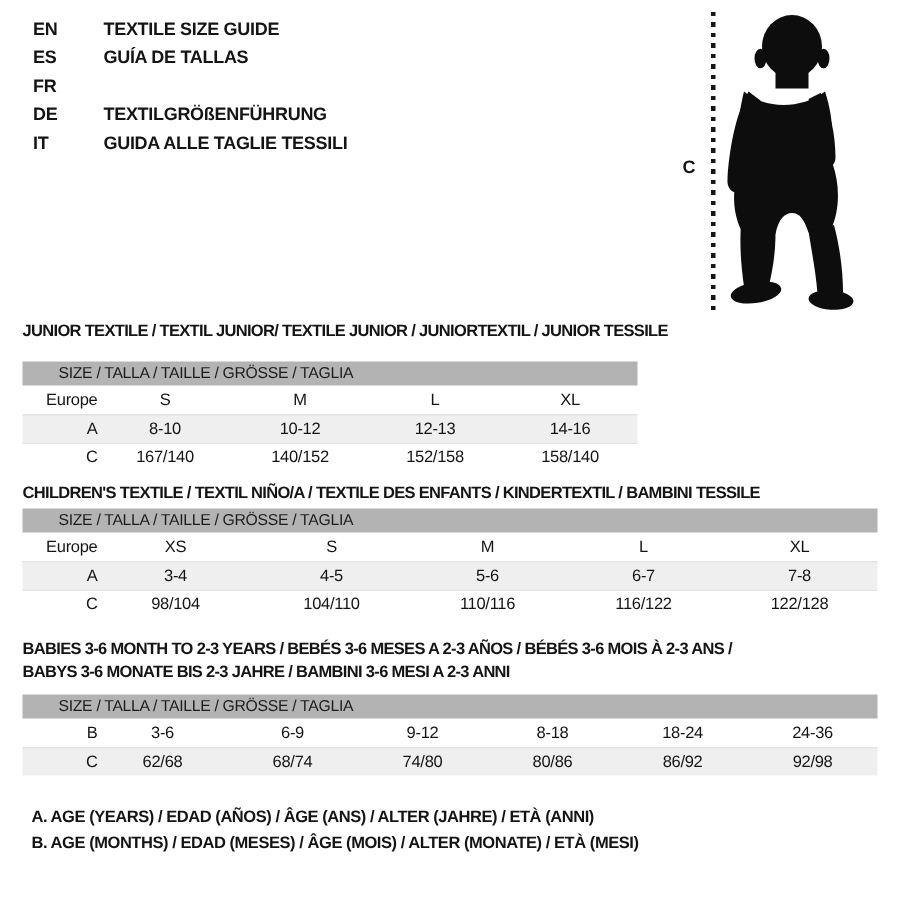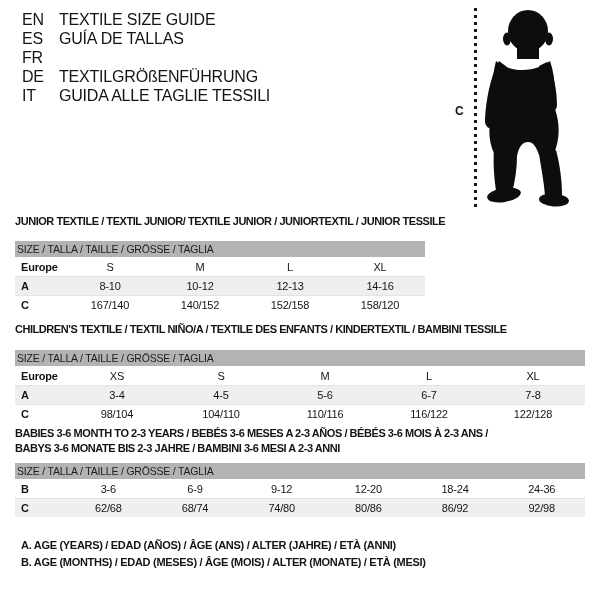--- a/index.html
+++ b/index.html
@@ -11,49 +11,49 @@
   html,body{width:600px;height:600px;}
   body{
     background:#ffffff;
     font-family:"Liberation Sans", sans-serif;
     color:var(--ink);
   }
   .page{position:relative;width:600px;height:600px;background:#fff;overflow:hidden;}
 
   
   .langs{position:absolute;left:22px;top:10px;}
-  .lang-row{display:flex;font-weight:normal;font-size:16px;line-height:19px;letter-spacing:-0.2px;}
+  .lang-row{display:flex;font-weight:bold;font-size:12px;line-height:19px;letter-spacing:-0.2px;gap:10px;}
   .lang-code{width:37px;flex:none;}
 
   
   .figure{position:absolute;left:440px;top:0;width:160px;height:215px;}
   .dotted-line{
     position:absolute;left:34px;top:8px;width:3px;height:200px;
     background:repeating-linear-gradient(to bottom, #161616 0 3px, transparent 3px 7px);
   }
   .fig-label{position:absolute;left:15px;top:104px;font-weight:bold;font-size:12px;}
   .baby{position:absolute;left:44px;top:5px;}
 
   
   .size-table{position:absolute;left:15px;}
   .size-table.t1{top:214px;width:410px;}
   .size-table.t2{top:322px;width:570px;}
   .size-table.t3{top:426px;width:570px;}
   .tbl-title{font-weight:bold;font-size:11px;line-height:15px;letter-spacing:-0.45px;white-space:nowrap;}
   .t1 .tbl-title{margin-bottom:12px;}
-  .t2 .tbl-title{margin-bottom:13px;}
+  .t2 .tbl-title{margin-bottom:2px;}
   .t3 .tbl-title{margin-bottom:7px;}
   .tbl-bar{
     background:var(--bar);height:16px;line-height:16px;
-    font-size:10.5px;letter-spacing:-0.2px;padding-left:2px;color:#1c1c1c;
+    font-size:10.5px;letter-spacing:-0.2px;padding-left:24px;color:#1c1c1c;
   }
   .tbl-row{display:flex;align-items:center;height:19px;font-size:11px;letter-spacing:-0.2px;}
   .tbl-row + .tbl-row{border-top:1px solid #e3e3e3;}
   .tbl-row.shaded{background:var(--shaded);}
-  .row-label{width:50px;flex:none;padding-left:6px;text-align:left;font-weight:bold;}
+  .row-label{width:50px;flex:none;padding-left:6px;text-align:right;}
   .cell{flex:1;text-align:center;}
 
   
   .footnotes{position:absolute;left:21px;top:537px;}
   .footnote{font-weight:bold;font-size:11px;line-height:17px;letter-spacing:-0.3px;white-space:nowrap;}
 </style>
 </head>
 <body>
 
 <div class="page">
@@ -118,21 +118,21 @@
   <span class="cell">8-10</span>
             <span class="cell">10-12</span>
             <span class="cell">12-13</span>
             <span class="cell">14-16</span>
           </div>
           <div class="tbl-row">
     <span class="row-label">C</span>
   <span class="cell">167/140</span>
             <span class="cell">140/152</span>
             <span class="cell">152/158</span>
-            <span class="cell">158/120</span>
+            <span class="cell">158/140</span>
           </div>
         </div>
   </div>
       <div class="size-table t2">
     <div class="tbl-title">
           <div>CHILDREN'S TEXTILE / TEXTIL NIÑO/A / TEXTILE DES ENFANTS / KINDERTEXTIL / BAMBINI TESSILE</div>
         </div>
     <div class="tbl-bar">SIZE / TALLA / TAILLE / GRÖSSE / TAGLIA</div>
     <div class="tbl-rows">
           <div class="tbl-row">
@@ -166,21 +166,21 @@
           <div>BABIES 3-6 MONTH TO 2-3 YEARS / BEBÉS 3-6 MESES A 2-3 AÑOS / BÉBÉS 3-6 MOIS À 2-3 ANS /</div>
           <div>BABYS 3-6 MONATE BIS 2-3 JAHRE / BAMBINI 3-6 MESI A 2-3 ANNI</div>
         </div>
     <div class="tbl-bar">SIZE / TALLA / TAILLE / GRÖSSE / TAGLIA</div>
     <div class="tbl-rows">
           <div class="tbl-row">
     <span class="row-label">B</span>
   <span class="cell">3-6</span>
             <span class="cell">6-9</span>
             <span class="cell">9-12</span>
-            <span class="cell">12-20</span>
+            <span class="cell">8-18</span>
             <span class="cell">18-24</span>
             <span class="cell">24-36</span>
           </div>
           <div class="tbl-row shaded">
     <span class="row-label">C</span>
   <span class="cell">62/68</span>
             <span class="cell">68/74</span>
             <span class="cell">74/80</span>
             <span class="cell">80/86</span>
             <span class="cell">86/92</span>

